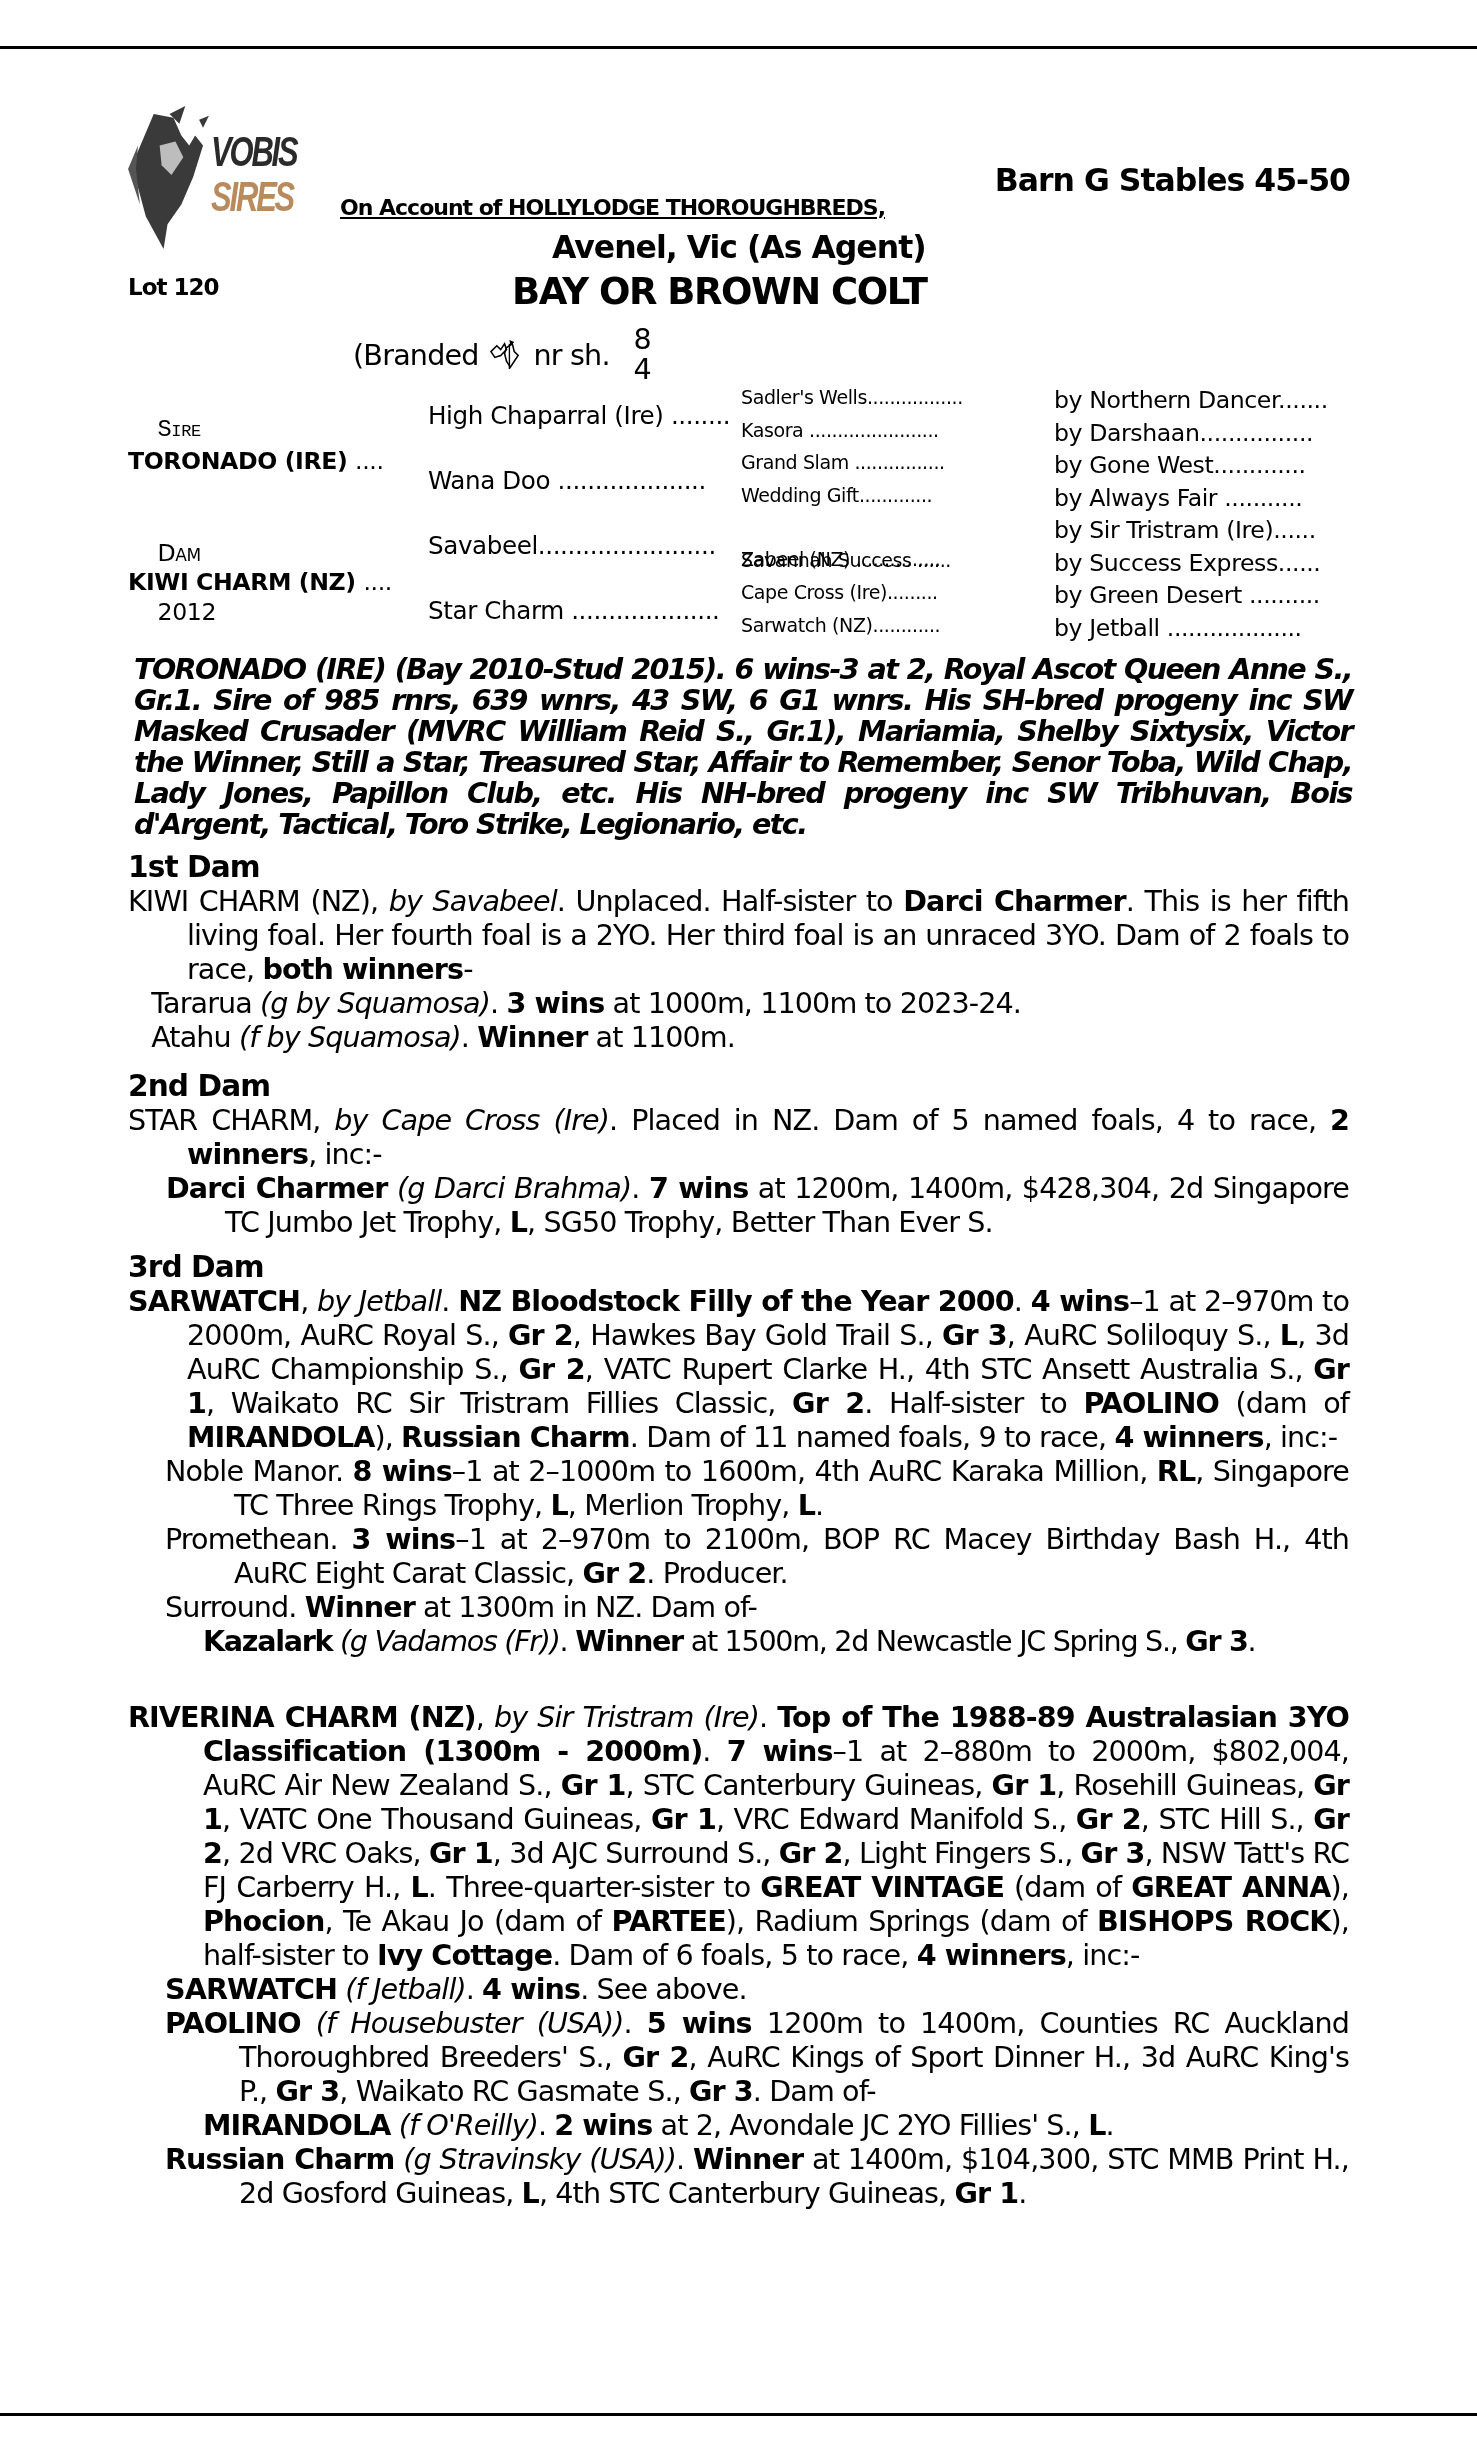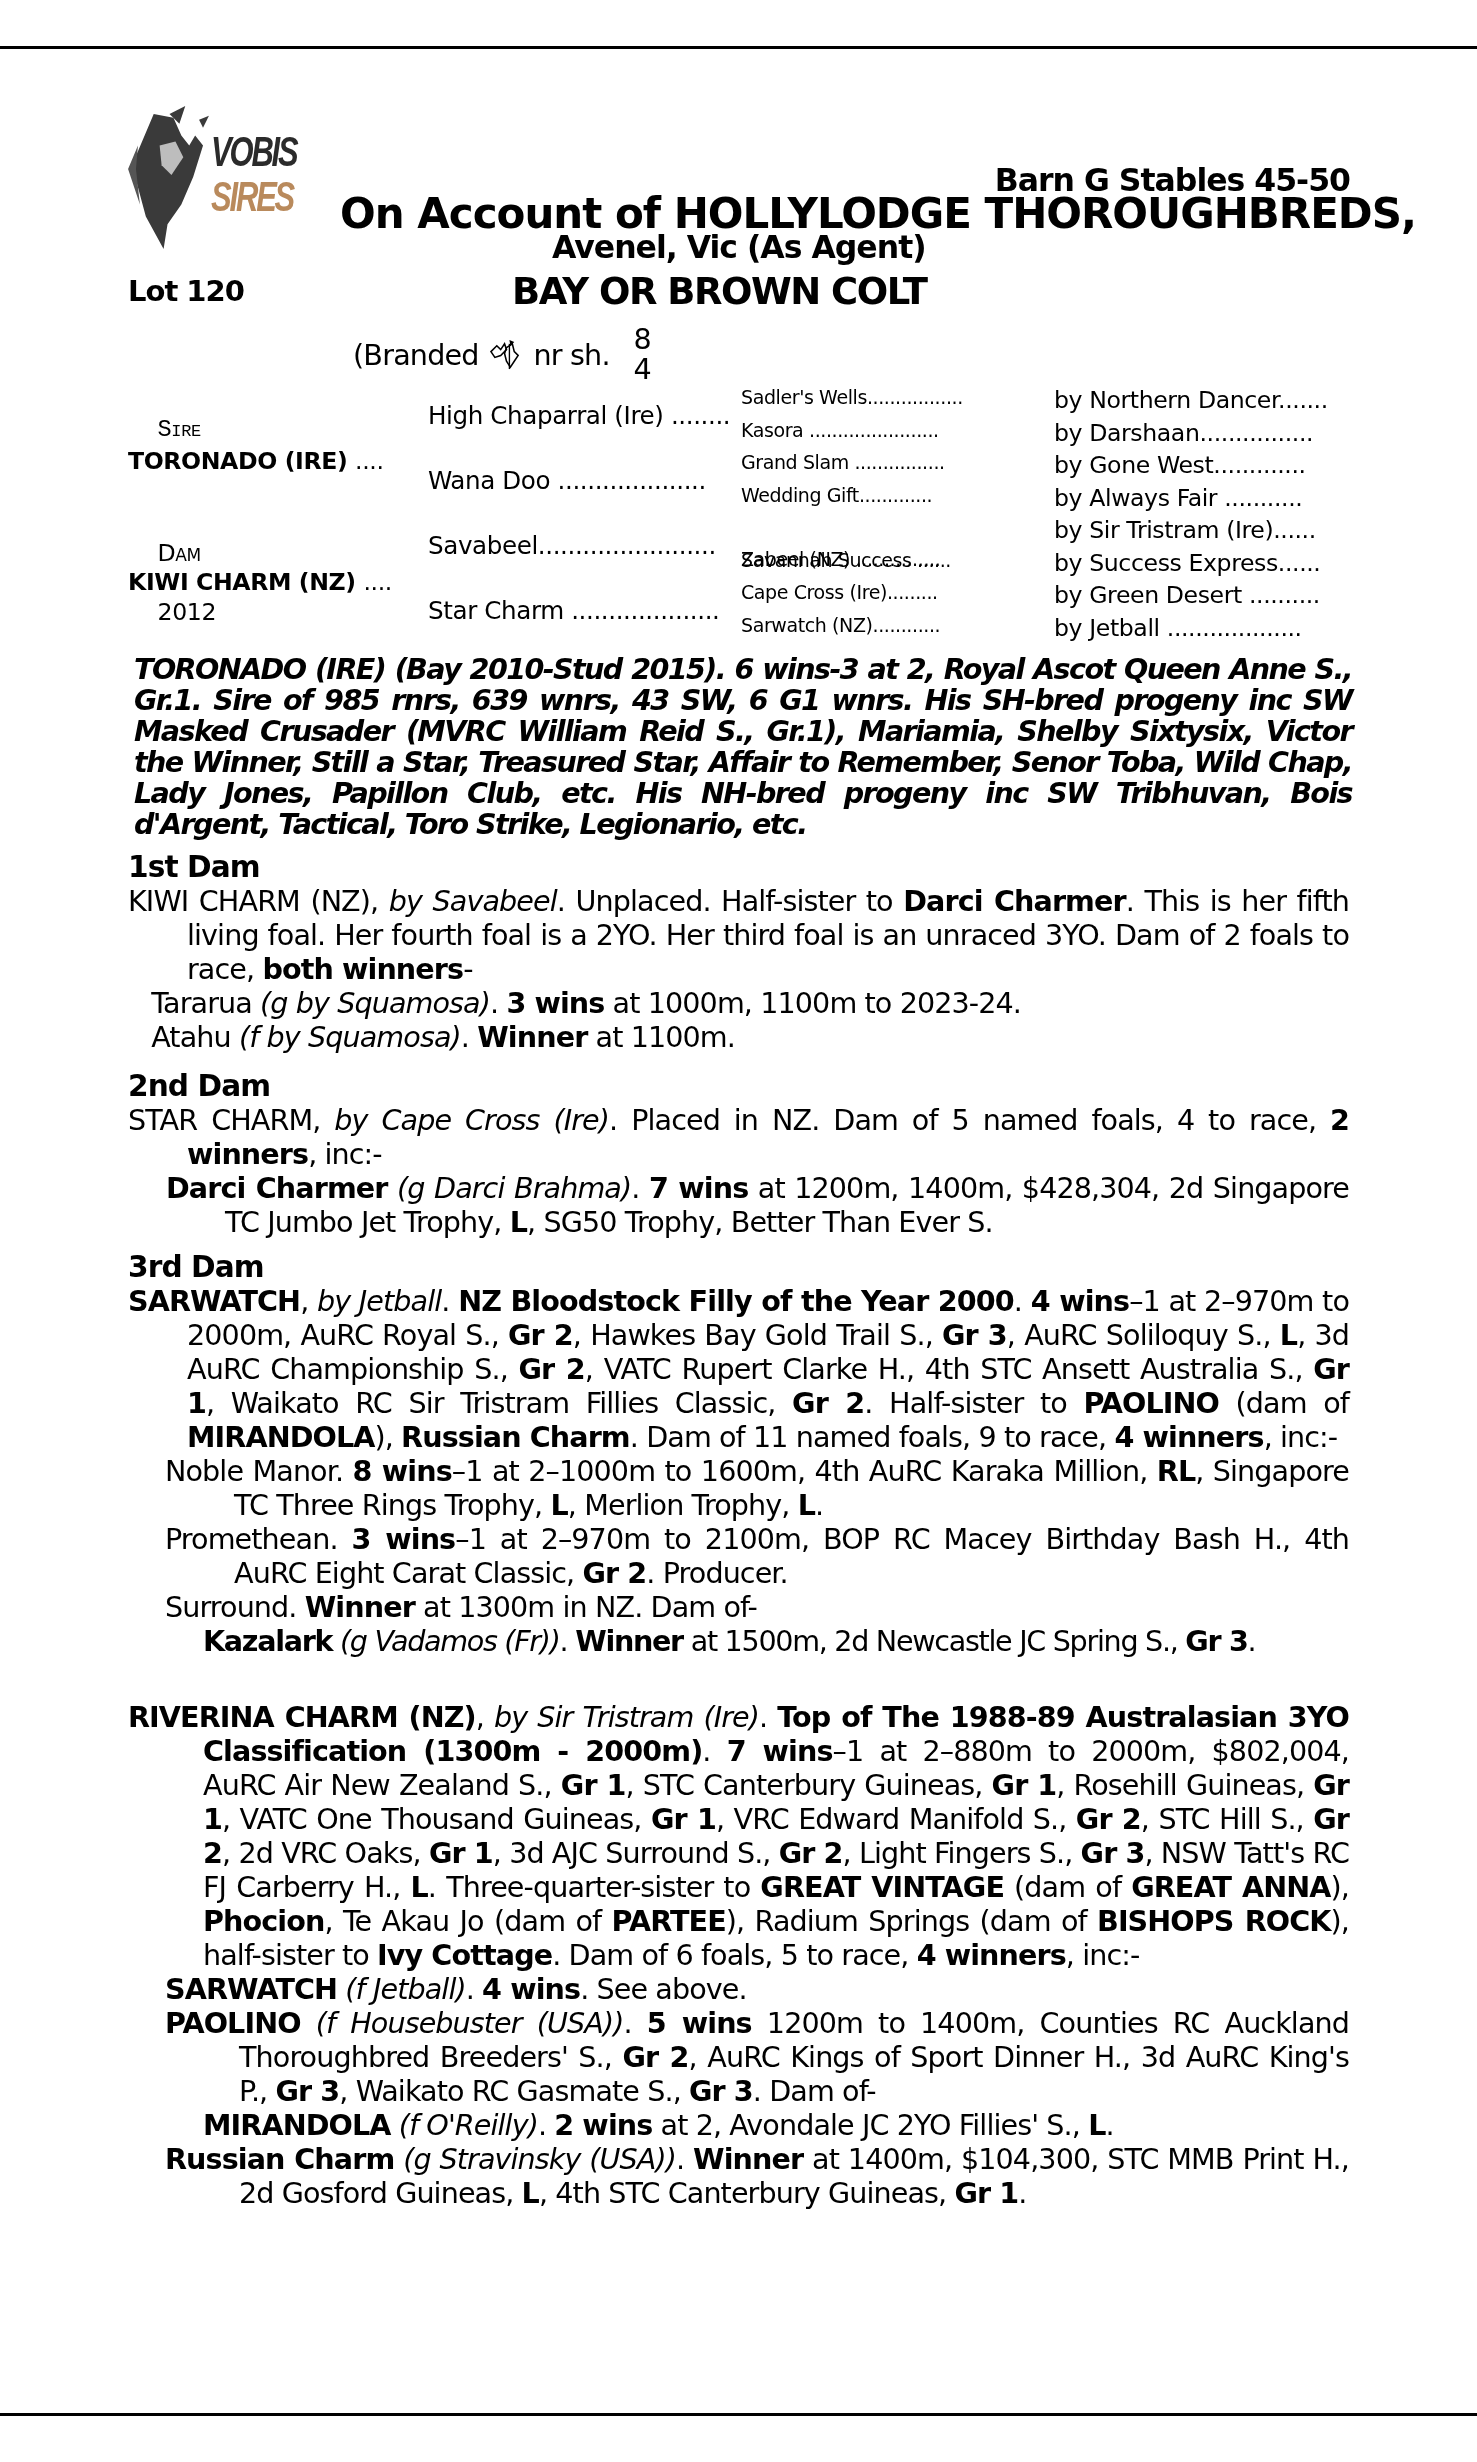--- a/index.html
+++ b/index.html
@@ -18,27 +18,27 @@
     transform: scaleX(0.72); transform-origin: left top; line-height: 1;
   }
   .logo .word1 { top: 23.6px; color: #2b2b2b; }
   .logo .word2 { top: 69px; color: #b98a5c; }
 
   .hdr-barn {
     position: absolute; right: 128px; top: 162px; font-weight: bold; font-size: 31.5px;
     font-family: "DejaVu Sans", sans-serif; letter-spacing: -1px;
   }
   .hdr-account {
-    position: absolute; left: 340px; top: 189px; font-weight: bold; font-size: 42px; letter-spacing: -1px;
+    position: absolute; left: 340px; top: 195px; font-weight: bold; font-size: 22px; letter-spacing: -1px; text-decoration: underline;
   }
   .hdr-location {
     position: absolute; left: 552px; top: 229px; font-weight: bold; font-size: 31.5px; letter-spacing: -1px;
   }
   .lot {
-    position: absolute; left: 128px; top: 274px; font-weight: bold; font-size: 29px; letter-spacing: -1px;
+    position: absolute; left: 128px; top: 274px; font-weight: bold; font-size: 23px; letter-spacing: -1px;
   }
   .title {
     position: absolute; left: 512px; top: 270px; font-weight: bold; font-size: 37px; letter-spacing: -1.5px;
   }
   .branded {
     position: absolute; left: 353px; top: 325px; font-size: 28.6px; letter-spacing: -0.8px; height: 59px;
     display: flex; align-items: center; gap: 9.9px; white-space: nowrap;
   }
   .branded .frac {
     display: inline-flex; flex-direction: column; align-items: center; line-height: 29.6px; margin: 0 13.8px;

